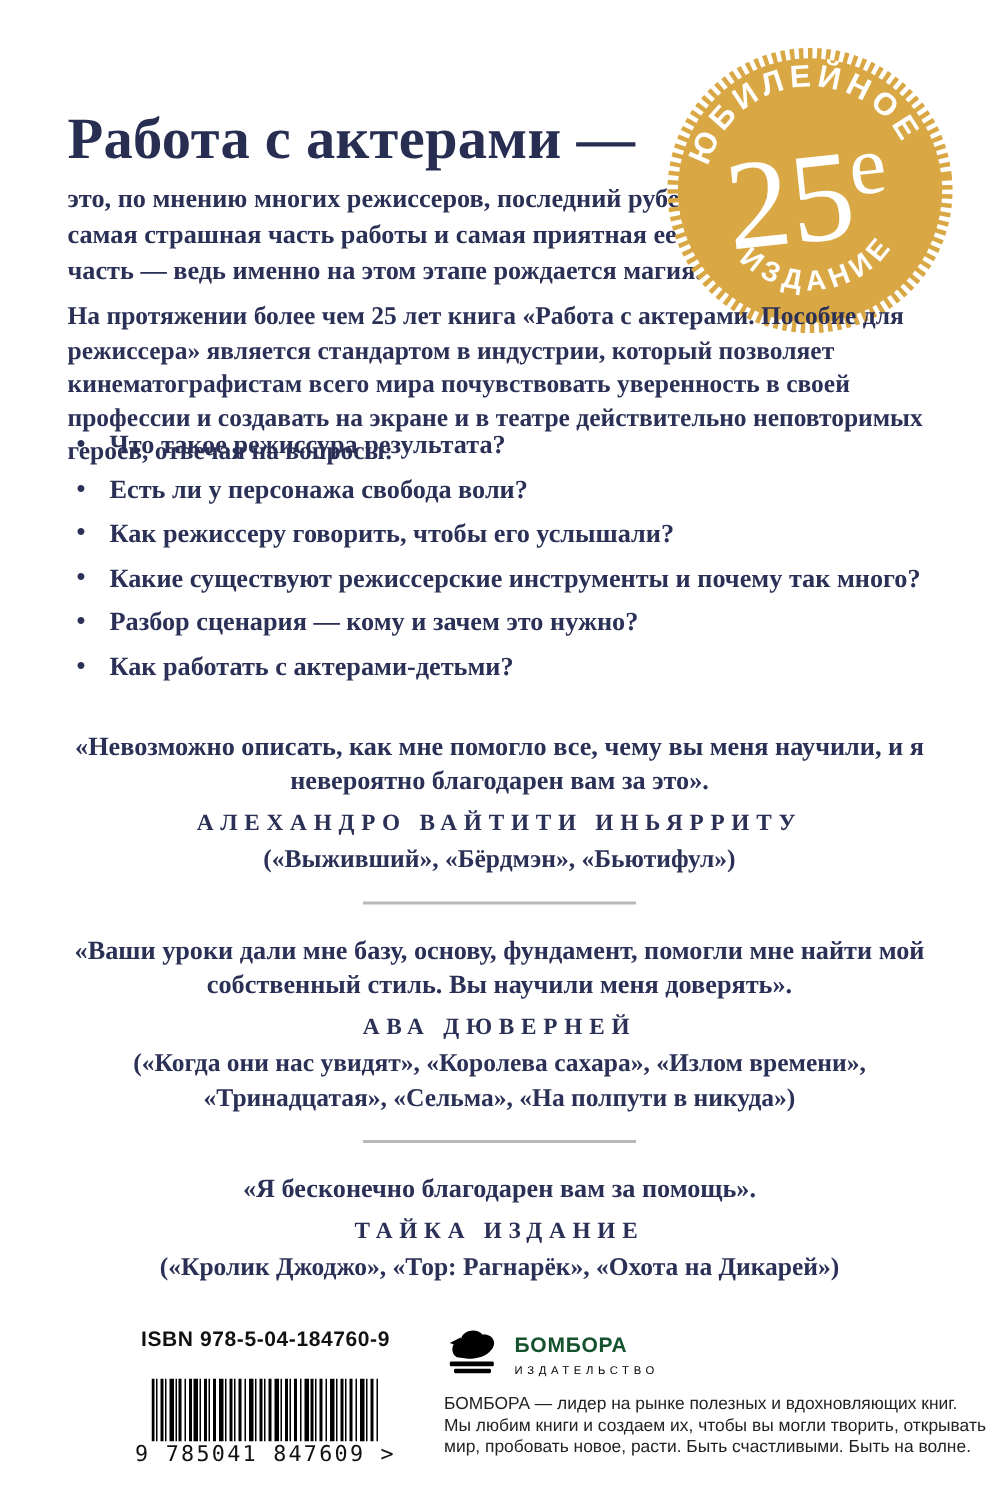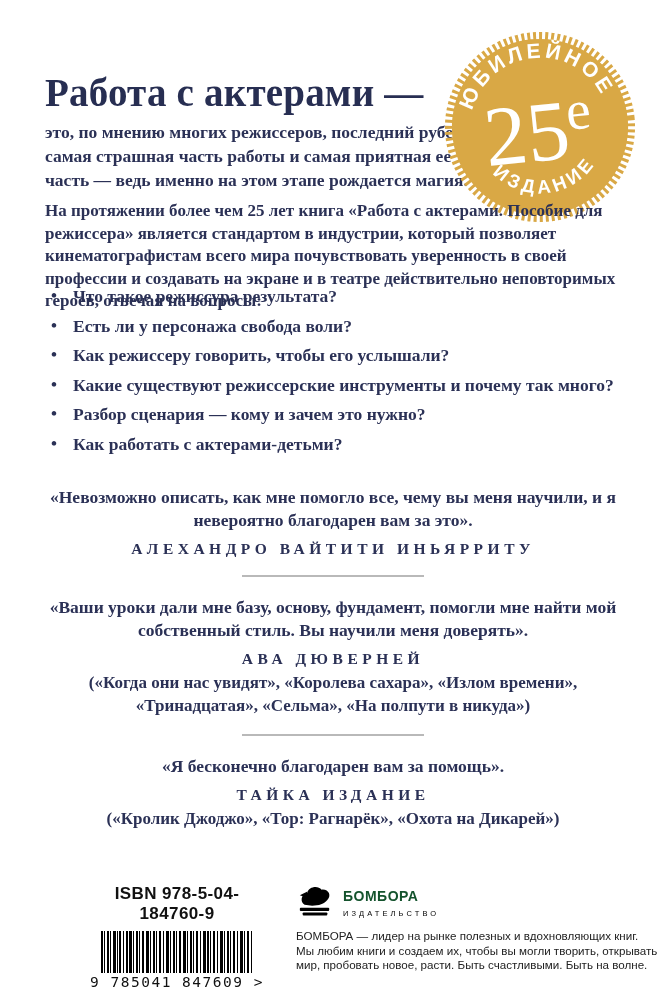--- a/index.html
+++ b/index.html
@@ -25,21 +25,21 @@
   .quotes{position:absolute;top:486px;left:38px;width:590px;text-align:center;}
   .q-text{font-size:17.5px;line-height:23px;font-weight:600;margin:0;}
   .q-name{font-size:15.5px;letter-spacing:4.5px;margin-top:8px;font-weight:600;}
   .q-works{font-size:17px;margin-top:3px;line-height:23px;font-weight:600;}
   .divider{width:182px;height:2px;background:#b9b9b9;border:0;margin:17px auto 19px auto;}
 
   .footer{position:absolute;top:884px;left:84px;right:24px;display:flex;
           align-items:flex-start;color:#111;
           font-family:"Liberation Sans","DejaVu Sans",sans-serif;}
   .isbn-block{width:186px;text-align:center;flex:none;}
-  .isbn-label{font-size:17px;font-weight:700;letter-spacing:.4px;margin-bottom:7px;}
+  .isbn-label{font-size:14px;font-weight:700;letter-spacing:.4px;margin-bottom:19px;}
   .barcode-svg{display:block;margin:0 auto;}
   .barcode-digits{font-family:"DejaVu Sans Mono","Liberation Mono",monospace;
                   font-size:14.5px;letter-spacing:1.5px;margin-top:1px;}
   .publisher{margin-left:26px;}
   .logo-row{display:flex;align-items:center;}
   .logo-icon{flex:none;margin-right:9px;}
   .logo-name{font-size:14px;font-weight:700;letter-spacing:.5px;line-height:21px;color:#14532d;}
   .logo-sub{font-size:7.5px;font-weight:400;letter-spacing:3.1px;margin-top:2px;color:#000;}
   .pub-desc{margin-top:9px;font-size:11.6px;line-height:14.5px;color:#222;width:372px;}
 </style>
@@ -82,20 +82,21 @@
     <li><span class="dot">•</span><span>Какие существуют режиссерские инструменты и почему так много?</span></li>
     <li><span class="dot">•</span><span>Разбор сценария — кому и зачем это нужно?</span></li>
     <li><span class="dot">•</span><span>Как работать с актерами-детьми?</span></li>
   </ul>
 
   <div class="quotes">
 
     <div>
       <p class="q-text">«Невозможно описать, как мне помогло все, чему вы меня научили, и я невероятно благодарен вам за это».</p>
       <div class="q-name">АЛЕХАНДРО ВАЙТИТИ ИНЬЯРРИТУ</div>
+      <div class="q-works">(«Выживший», «Бёрдмэн», «Бьютифул»)</div>
     </div>
 
     <hr class="divider">
 
     <div>
       <p class="q-text">«Ваши уроки дали мне базу, основу, фундамент, помогли мне найти мой собственный стиль. Вы научили меня доверять».</p>
       <div class="q-name">АВА ДЮВЕРНЕЙ</div>
       <div class="q-works">(«Когда они нас увидят», «Королева сахара», «Излом времени», «Тринадцатая», «Сельма», «На полпути в никуда»)</div>
     </div>
 

